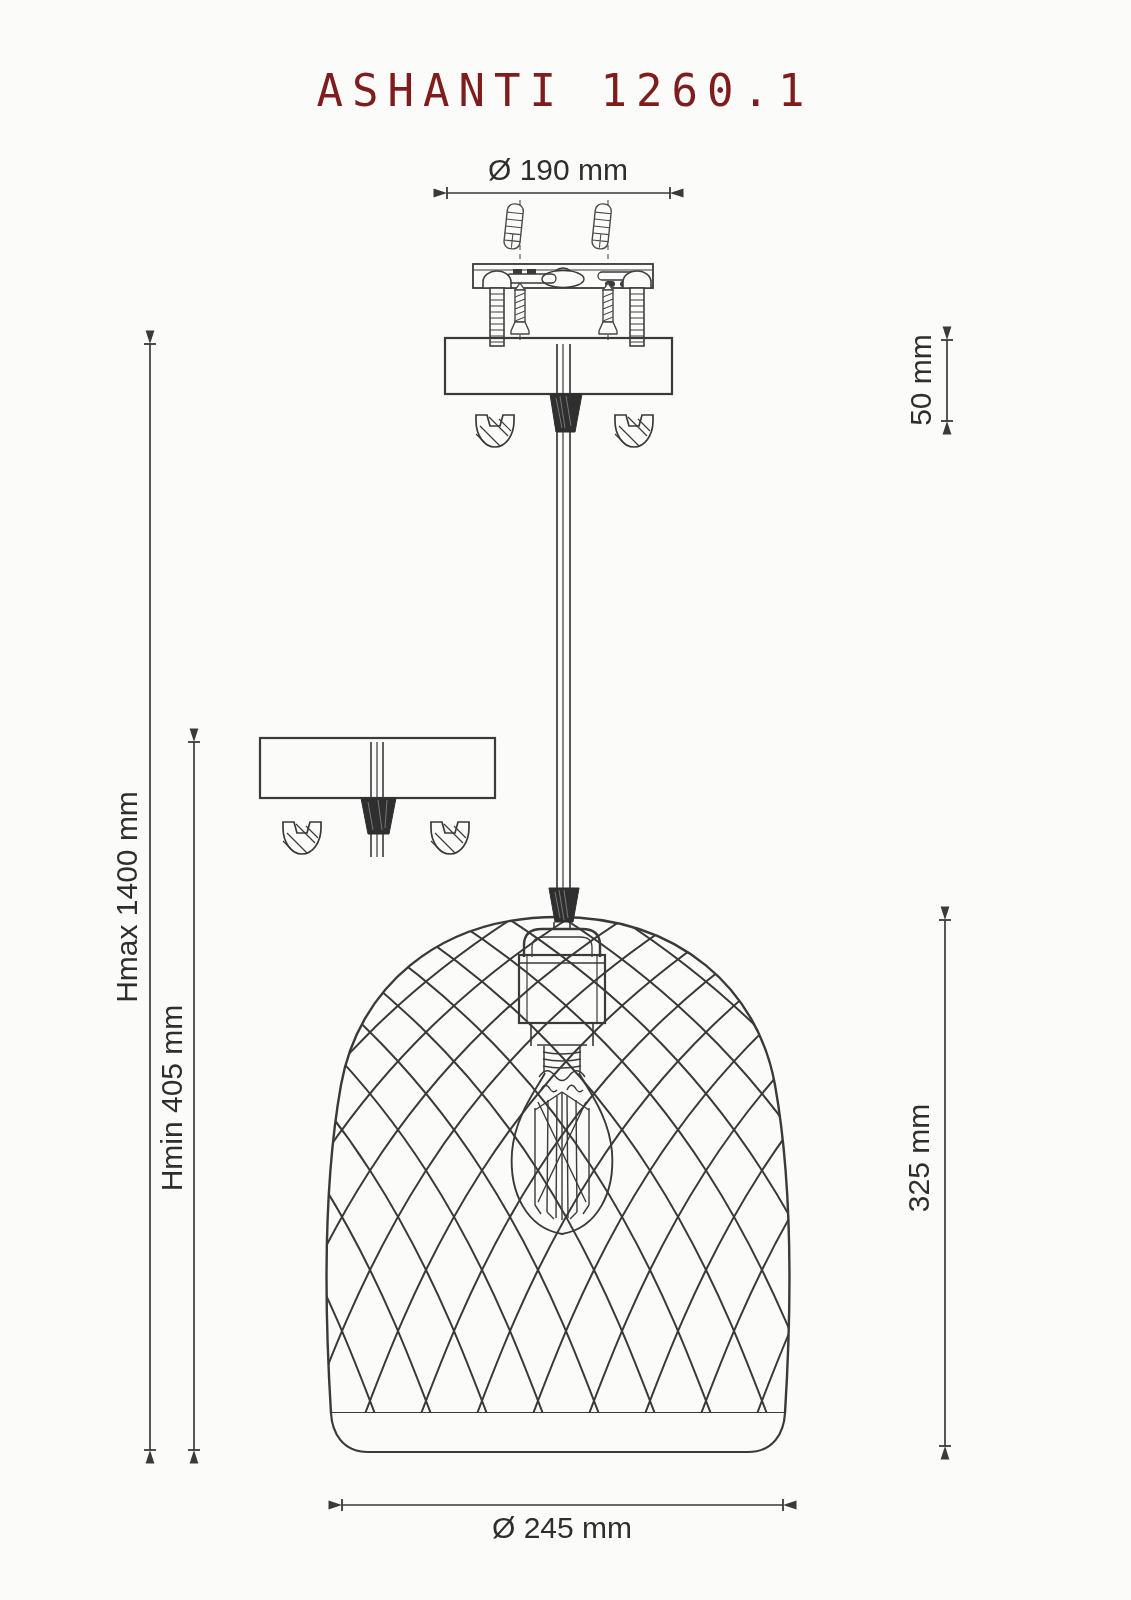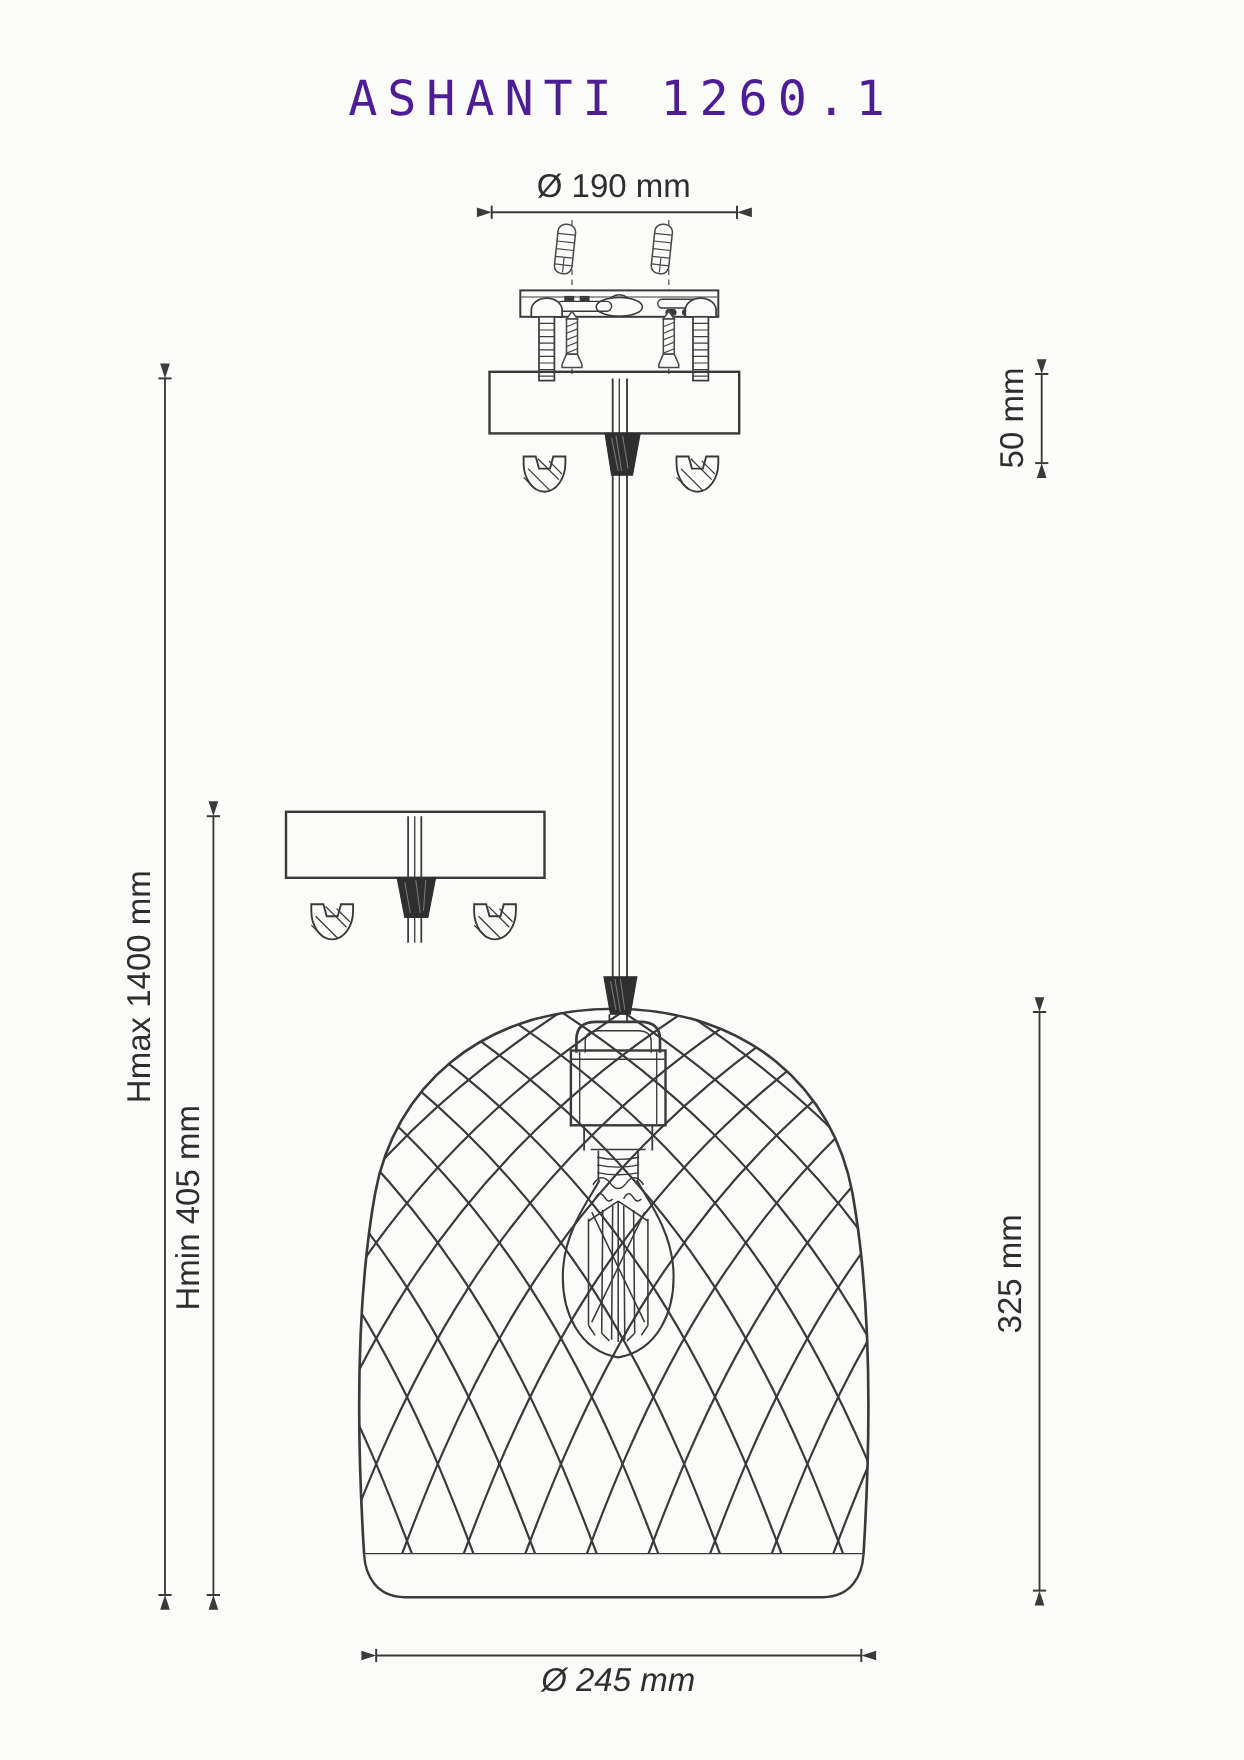--- a/index.html
+++ b/index.html
@@ -6,21 +6,21 @@
   .stage{
     position:relative;width:1131px;height:1600px;margin:0 auto;
     background:#fbfbf9;overflow:hidden;
     font-family:"Liberation Sans",sans-serif;
   }
   .stage svg{position:absolute;left:0;top:0;}
   .label{position:absolute;white-space:nowrap;color:#2e2e2e;}
   .title{
     left:565px;top:90px;transform:translate(-50%,-50%);
     font-family:"DejaVu Sans Mono",monospace;
-    font-size:44px;letter-spacing:9px;color:#4c1d95;font-weight:400;
+    font-size:44px;letter-spacing:9px;color:#7f1d1d;font-weight:400;
   }
   .dim{font-size:30px;transform:translate(-50%,-50%);}
   .rot{transform:translate(-50%,-50%) rotate(-90deg);}
 </style>
 </head>
 <body>
 
 <div class="stage">
 
 <svg width="1131" height="1600" viewBox="0 0 1131 1600">
@@ -238,15 +238,15 @@
 <div class="label dim" style="left:558px;top:170px;">Ø 190 mm</div>
 
 <div class="label dim rot" style="left:921px;top:380px;">50 mm</div>
 
 <div class="label dim rot" style="left:127px;top:897px;">Hmax 1400 mm</div>
 
 <div class="label dim rot" style="left:172px;top:1098px;">Hmin 405 mm</div>
 
 <div class="label dim rot" style="left:919px;top:1158px;">325 mm</div>
 
-<div class="label dim" style="left:562px;top:1528px;font-style:italic;">Ø 245 mm</div>
+<div class="label dim" style="left:562px;top:1528px;">Ø 245 mm</div>
 
 </div>
 
 </body></html>

